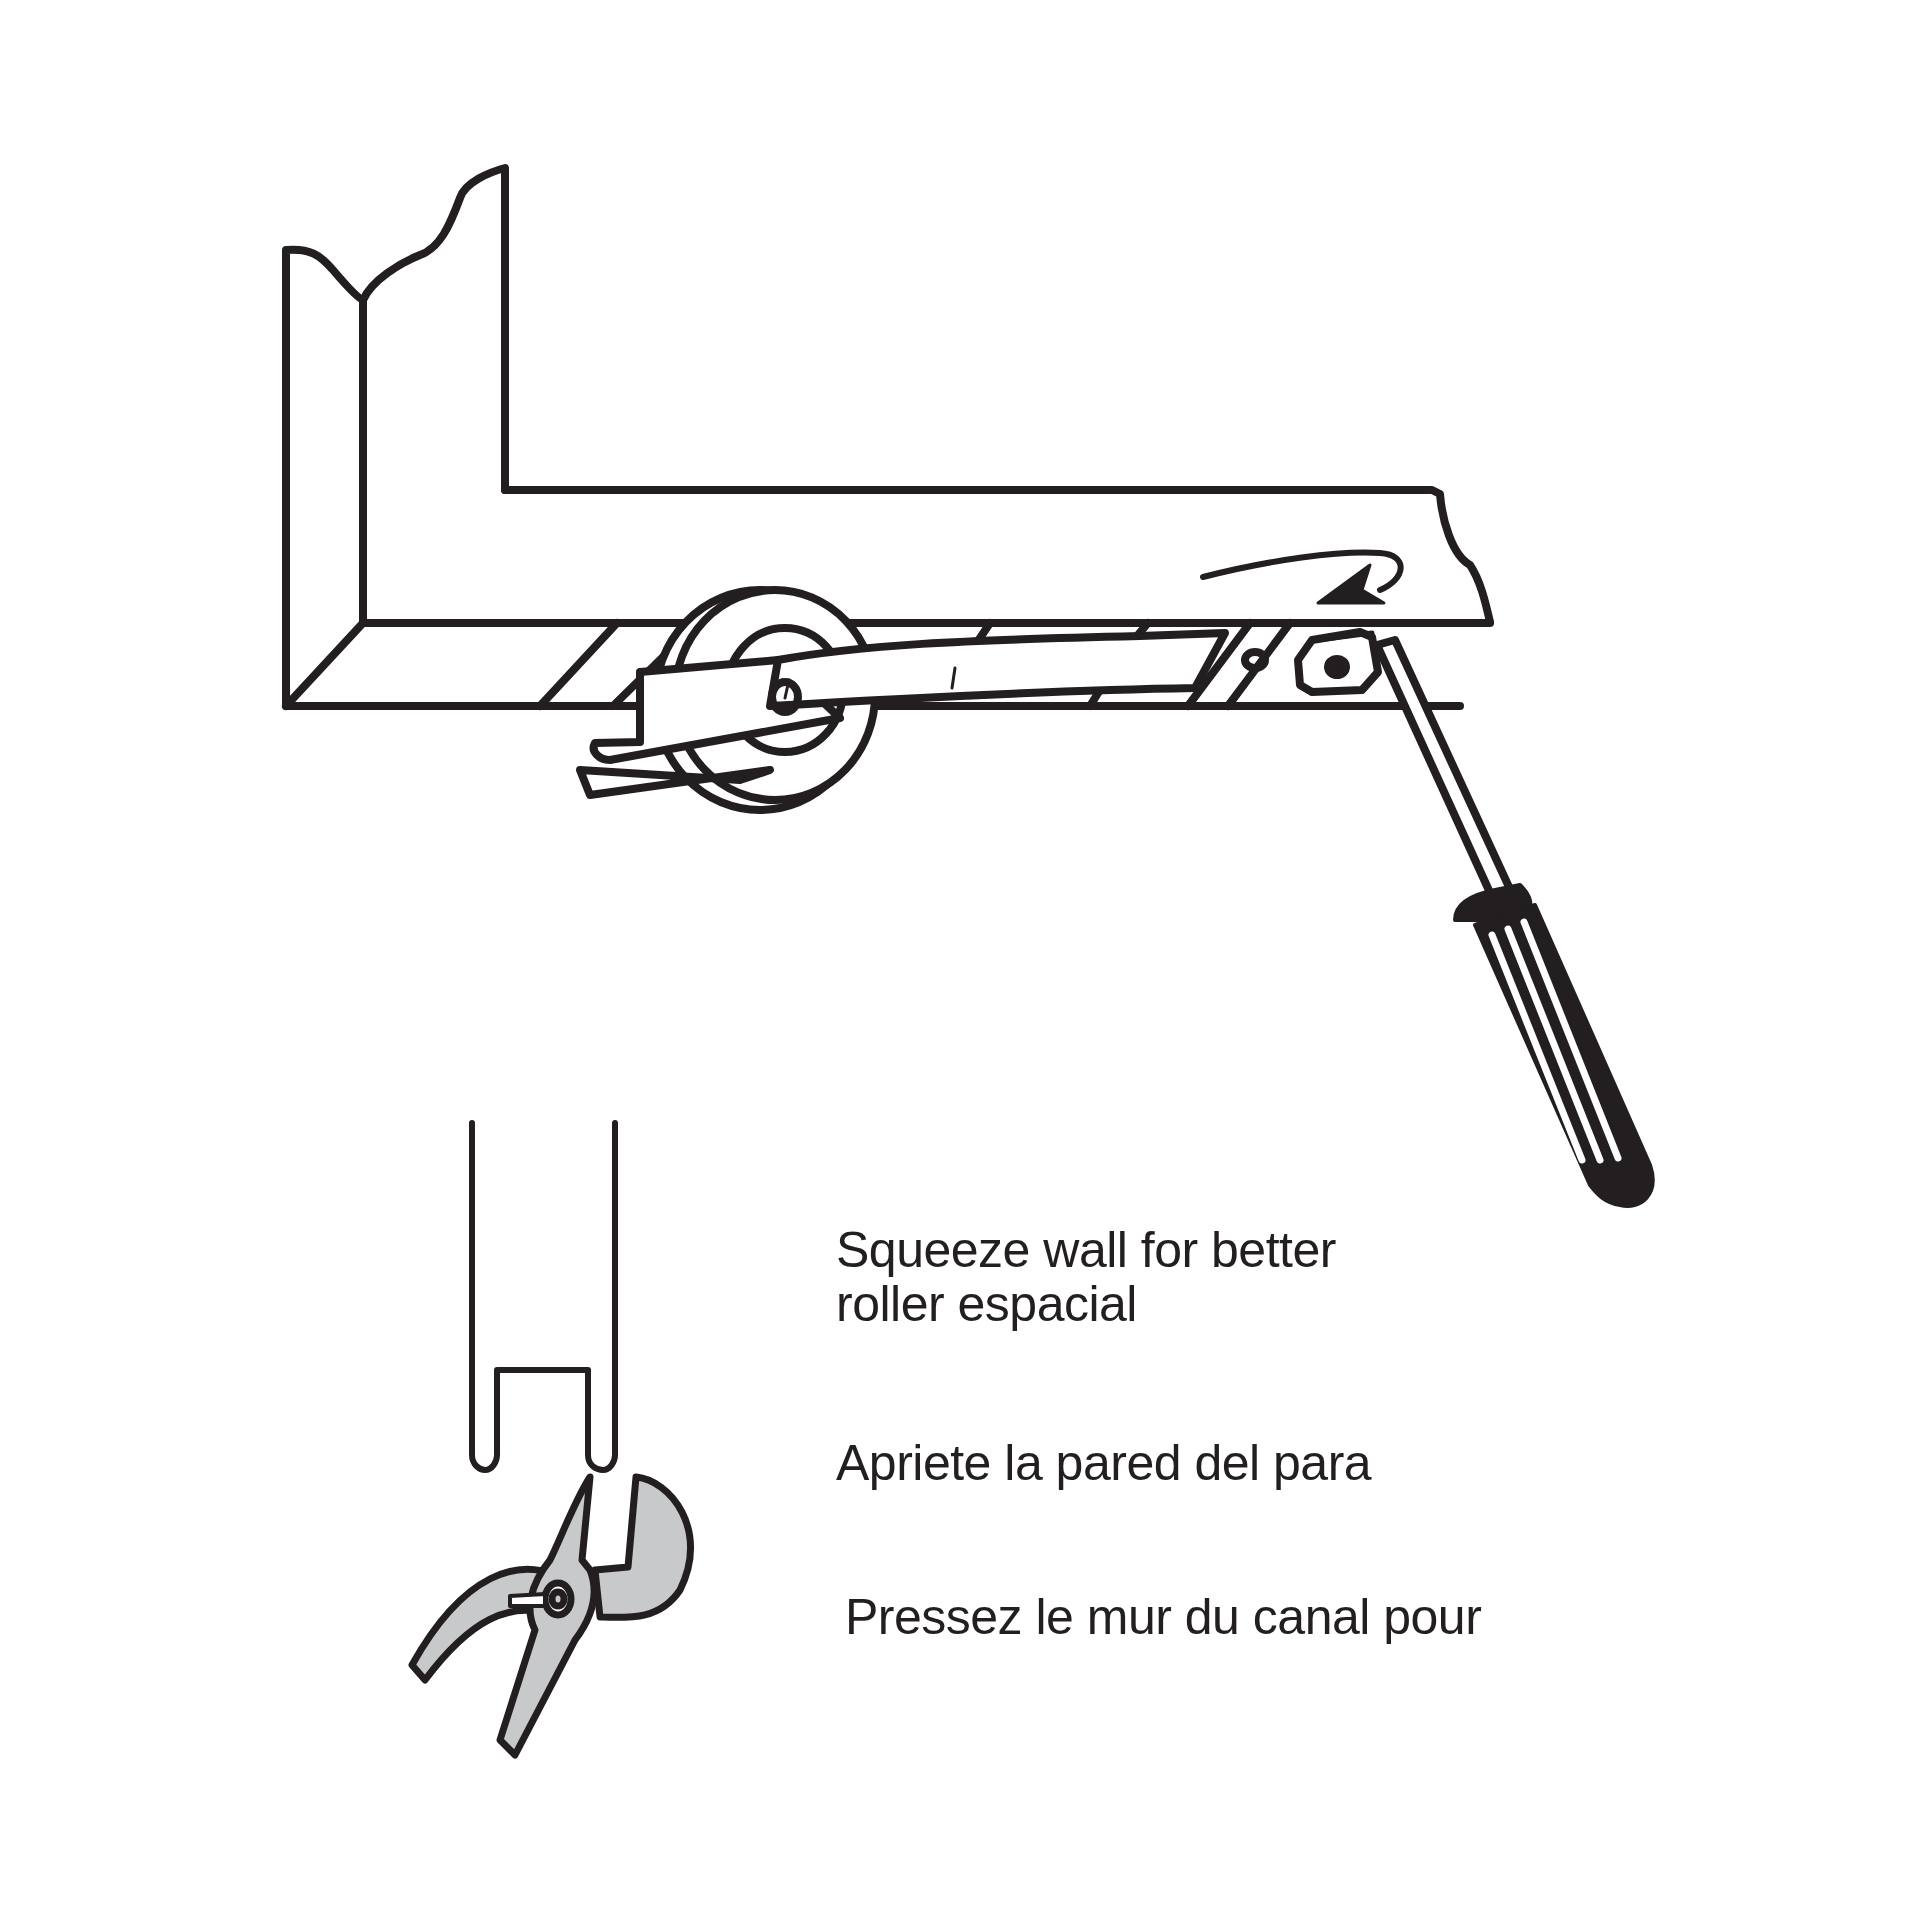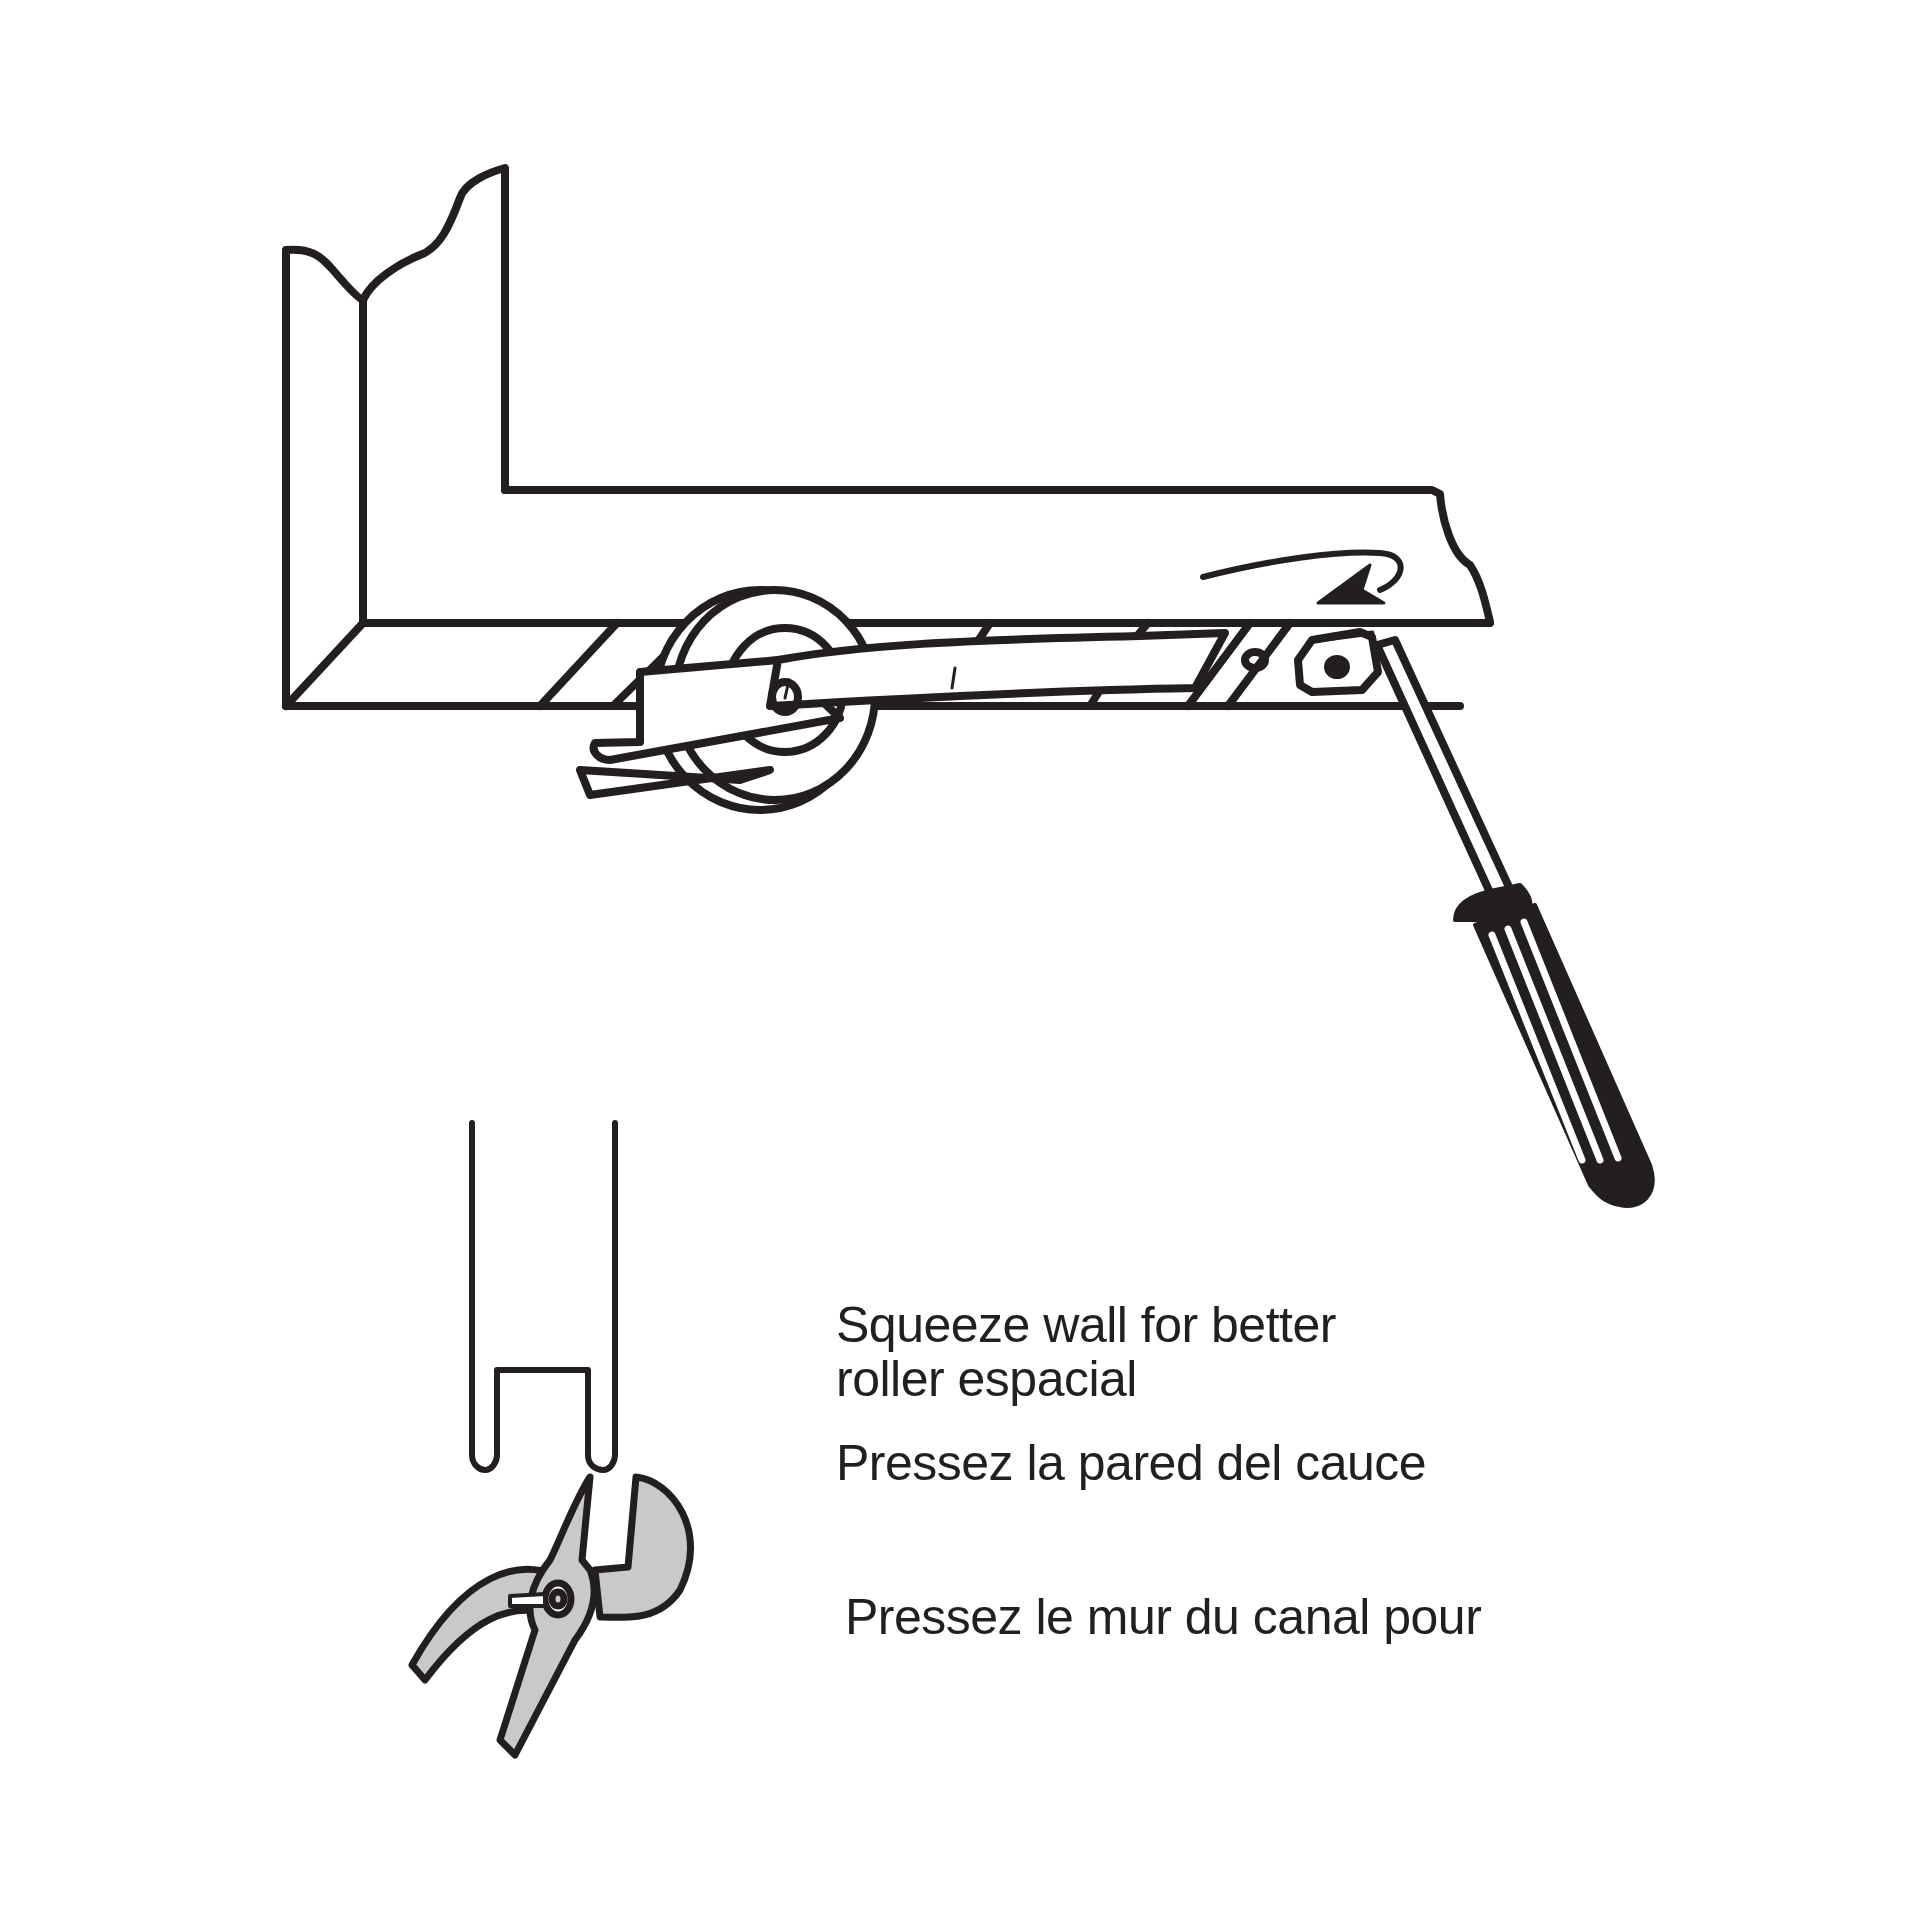--- a/index.html
+++ b/index.html
@@ -8,21 +8,21 @@
     .caption-block {
       position: absolute;
       left: 836px;
       font-family: "Liberation Sans", sans-serif;
       font-size: 50px;
       line-height: 54px;
       color: #231f20;
       letter-spacing: -0.5px;
     }
     .caption-block div { white-space: nowrap; }
-    #cap-en { top: 1298px; }
+    #cap-en { top: 1223px; }
     #cap-es { top: 1436px; }
     #cap-fr { top: 1590px; margin-left: 9px; }
   </style>
 </head>
 <body>
 
 <svg class="art" viewBox="0 0 1920 1920" xmlns="http://www.w3.org/2000/svg">
   <g fill="none" stroke="#231f20" stroke-width="8" stroke-linejoin="round" stroke-linecap="round">
 
     <g>
@@ -100,18 +100,18 @@
     </g>
   </g>
 </svg>
 
 <div class="caption-block" id="cap-en">
   <div>Squeeze wall for better</div>
   <div>roller espacial</div>
 </div>
 
 <div class="caption-block" id="cap-es">
-  <div>Pressez la pared del cauce</div>
+  <div>Apriete la pared del para</div>
 </div>
 
 <div class="caption-block" id="cap-fr">
   <div>Pressez le mur du canal pour</div>
 </div>
 
 </body></html>

